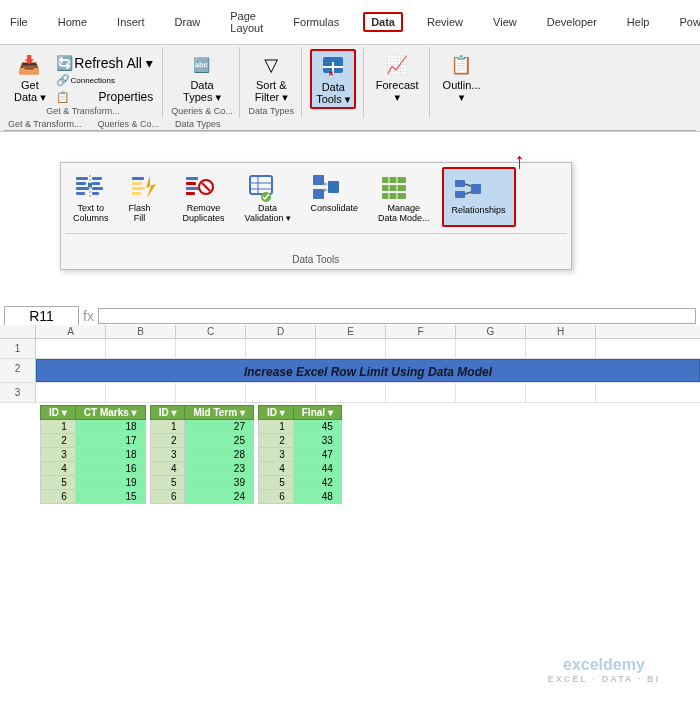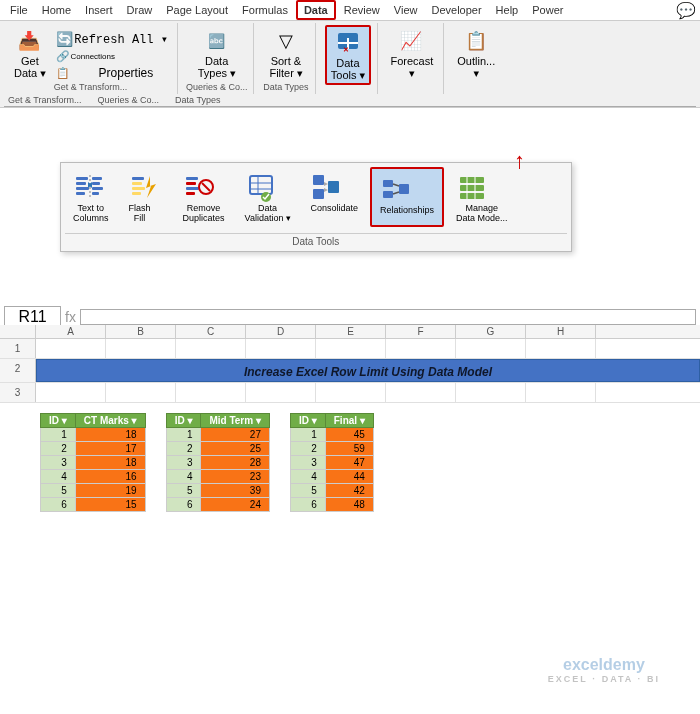--- a/index.html
+++ b/index.html
@@ -4,22 +4,22 @@
   <style>
     * { box-sizing: border-box; margin: 0; padding: 0; }
     body { font-family: 'Segoe UI', Arial, sans-serif; font-size: 11px; background: #fff; width: 700px; height: 714px; overflow: hidden; }
 
     
     .menu-bar {
       display: flex;
       align-items: center;
       background: #fff;
       border-bottom: 1px solid #ccc;
-      padding: 0 4px;
-      gap: 2px;
+      padding: 8px 4px;
+      gap: 18px;
     }
     .menu-item {
       padding: 2px 6px;
       cursor: pointer;
       font-size: 11px;
       color: #333;
       border-radius: 2px;
     }
     .menu-item.active { background: #fff; border: 2px solid #c00; color: #333; font-weight: bold; }
 
@@ -109,24 +109,24 @@
     
     .formula-bar {
       display: flex;
       align-items: center;
       border-bottom: 1px solid #ccc;
       padding: 1px 4px;
       background: #fff;
       gap: 4px;
     }
     .name-box {
-      width: 57px;
+      width: 75px;
       border: 1px solid #aaa;
       padding: 1px 3px;
-      font-size: 16px;
+      font-size: 14px;
       text-align: center;
     }
     .formula-divider { color: #999; font-size: 14px; }
     .formula-input {
       flex: 1;
       border: 1px solid #aaa;
       padding: 1px 3px;
       font-size: 11px;
     }
     .row-num-header {
@@ -182,21 +182,21 @@
       border: 1px solid #5a8a38;
       padding: 1px 8px;
       font-size: 10px;
       text-align: center;
     }
     .data-table td {
       border: 1px solid #ccc;
       padding: 1px 8px;
       font-size: 10px;
       text-align: right;
-      background: #f97316;
+      background: #86efac;
     }
     .data-table td:first-child {
       background: #d0e4c0;
       text-align: right;
     }
 
     
     .popup-menu {
       position: absolute;
       top: 162px;
@@ -211,21 +211,21 @@
       flex-wrap: wrap;
       max-width: 620px;
       box-shadow: 2px 2px 6px rgba(0,0,0,0.2);
     }
     .popup-menu-label {
       width: 100%;
       text-align: center;
       font-size: 10px;
       color: #555;
       border-top: 1px solid #ccc;
-      padding-top: 2px;
+      padding-top: 20px;
       margin-top: 2px;
     }
     .popup-btn {
       display: flex;
       flex-direction: column;
       align-items: flex-start;
       cursor: pointer;
       padding: 4px 8px;
       border-radius: 2px;
       font-size: 9px;
@@ -283,21 +283,21 @@
 
     <div class="ribbon-group">
       <div class="ribbon-group-buttons">
         <div class="ribbon-btn">
           <div class="icon-box">📥</div>
           <div class="btn-label">Get<br>Data ▾</div>
         </div>
         <div style="display:flex;flex-direction:column;gap:1px;">
           <div class="ribbon-btn-small">
             <span style="font-size:14px;">🔄</span>
-            <span style="font-size:12px;font-family:Liberation Mono, monospace;">Refresh All ▾</span>
+            <span style="font-size:14px;">Refresh All ▾</span>
           </div>
           <div class="ribbon-btn-small">
             <span style="font-size:11px;">🔗</span>
             <span style="font-size:8px;">Connections</span>
           </div>
           <div class="ribbon-btn-small">
             <span style="font-size:11px;">📋</span>
             <span style="font-size:12px;padding-left:28px;">Properties</span>
           </div>
         </div>
@@ -432,43 +432,43 @@
       <svg width="30" height="30" viewBox="0 0 30 30">
           <rect x="2" y="3" width="11" height="10" rx="1" fill="#4472c4"></rect>
           <rect x="2" y="17" width="11" height="10" rx="1" fill="#4472c4"></rect>
           <rect x="17" y="9" width="11" height="12" rx="1" fill="#2e75b6"></rect>
           <polygon points="13,10 17,12 13,14" fill="#aaa"></polygon>
           <polygon points="13,20 17,18 13,16" fill="#aaa"></polygon>
         </svg>
     </div>
     <div class="btn-label">Consolidate</div>
   </div>
+  <div class="popup-btn">
+    <div class="icon-box2">
+      <svg width="30" height="30" viewBox="0 0 30 30">
+          <rect x="3" y="5" width="24" height="6" rx="1" fill="#70ad47"></rect>
+          <rect x="3" y="13" width="24" height="6" rx="1" fill="#70ad47"></rect>
+          <rect x="3" y="21" width="24" height="6" rx="1" fill="#70ad47"></rect>
+          <line x1="10" y1="5" x2="10" y2="27" stroke="white" stroke-width="1"></line>
+          <line x1="18" y1="5" x2="18" y2="27" stroke="white" stroke-width="1"></line>
+        </svg>
+    </div>
+    <div class="btn-label">Manage<br>Data Mode...</div>
+  </div>
   <div class="popup-btn active-btn" style="border:2px solid #c00;background:#c0d8f0;">
     <div class="icon-box2">
       <svg width="30" height="30" viewBox="0 0 30 30">
           <rect x="2" y="6" width="10" height="7" rx="1" fill="#4472c4"></rect>
           <rect x="2" y="17" width="10" height="7" rx="1" fill="#4472c4"></rect>
           <rect x="18" y="10" width="10" height="10" rx="1" fill="#4472c4"></rect>
           <line x1="12" y1="10" x2="18" y2="12" stroke="#555" stroke-width="1.5"></line>
           <line x1="12" y1="20" x2="18" y2="18" stroke="#555" stroke-width="1.5"></line>
         </svg>
     </div>
     <div class="btn-label">Relationships</div>
-  </div>
-  <div class="popup-btn">
-    <div class="icon-box2">
-      <svg width="30" height="30" viewBox="0 0 30 30">
-          <rect x="3" y="5" width="24" height="6" rx="1" fill="#70ad47"></rect>
-          <rect x="3" y="13" width="24" height="6" rx="1" fill="#70ad47"></rect>
-          <rect x="3" y="21" width="24" height="6" rx="1" fill="#70ad47"></rect>
-          <line x1="10" y1="5" x2="10" y2="27" stroke="white" stroke-width="1"></line>
-          <line x1="18" y1="5" x2="18" y2="27" stroke="white" stroke-width="1"></line>
-        </svg>
-    </div>
-    <div class="btn-label">Manage<br>Data Mode...</div>
   </div>
   <div class="popup-menu-label">Data Tools</div>
 </div>
 
 <div style="position:absolute;top:148px;left:514px;color:#c00;font-size:22px;font-weight:bold;z-index:200;pointer-events:none;">↑</div>
 
 <div class="formula-bar" style="position:absolute;top:305px;left:0;right:0;">
   <input class="name-box" type="text" value="R11" style="">
   <span class="formula-divider">fx</span>
   <input class="formula-input" type="text" value="" style="">
@@ -510,21 +510,21 @@
     <div class="sheet-cell"></div>
     <div class="sheet-cell"></div>
     <div class="sheet-cell"></div>
     <div class="sheet-cell"></div>
     <div class="sheet-cell"></div>
     <div class="sheet-cell"></div>
     <div class="sheet-cell"></div>
     <div class="sheet-cell"></div>
   </div>
 
-  <div style="display:flex;margin-left:36px;gap:20px;padding:2px 4px;margin-top:8px;">
+  <div style="display:flex;margin-left:36px;gap:4px;padding:2px 4px;">
 
     <table class="data-table">
       <thead>
         <tr>
           <th>ID ▾</th>
           <th>CT Marks ▾</th>
         </tr>
       </thead>
       <tbody>
         <tr class="table-row">
@@ -596,21 +596,21 @@
           <th>Final ▾</th>
         </tr>
       </thead>
       <tbody>
         <tr class="table-row">
             <td>1</td>
             <td>45</td>
           </tr>
         <tr class="table-row">
             <td>2</td>
-            <td>59</td>
+            <td>33</td>
           </tr>
         <tr class="table-row">
             <td>3</td>
             <td>47</td>
           </tr>
         <tr class="table-row">
             <td>4</td>
             <td>44</td>
           </tr>
         <tr class="table-row">

